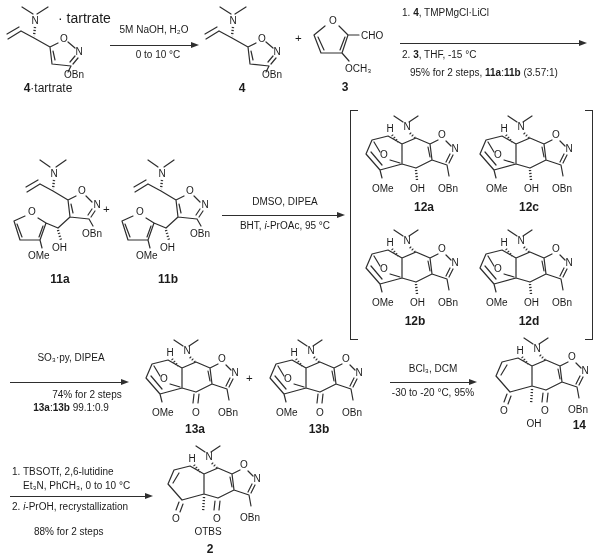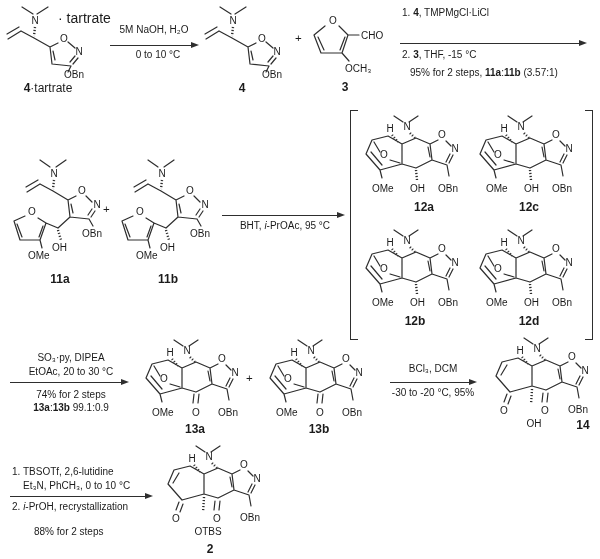--- a/index.html
+++ b/index.html
@@ -104,20 +104,21 @@
       <text x="76" y="38" text-anchor="middle">O</text>
       <text x="91" y="52" text-anchor="middle">N</text>
       <text x="76" y="81" text-anchor="start">OBn</text>
       <text x="46" y="95" text-anchor="start">OH</text>
       <text x="26" y="59" text-anchor="middle">O</text>
       <text x="22" y="103" text-anchor="start">OMe</text>
     </svg>
     <div class="clabel" style="left:8px;top:116px;width:92px">11b</div>
   </div>
 
+  <div class="cond ctr" style="left:225px;top:196px;width:120px">DMSO, DIPEA</div>
   <div class="aline" style="left:222px;top:214.6px;width:116px"></div>
   <div class="ah" style="left:337px;top:211.6px"></div>
   <div class="cond ctr" style="left:218px;top:220px;width:134px"><span>BHT, </span><span class="it">i</span><span>-PrOAc, 95 °C</span></div>
 
   <div class="brk brkL"></div>
   <div class="brk brkR"></div>
 
   <div class="cmpd" style="left:360px;top:112px">
     <svg width="116" height="86" viewBox="0 0 116 86">
       <path class="bond" d="M34,4 L43,10 M58,4 L49,10 M6,42 L12,28 M12,28 L28,24 M28,24 L42,32 M42,52 L20,58 M20,58 L6,42 M11,40 L22,53 M42,32 L56,26 M56,26 L70,32 M70,32 L72,48 M68,35 L70,45 M72,48 L56,56 M56,56 L42,52 M42,52 L42,32 M14,30 L20,40 M30,48 L40,51 M70,32 L78,28 M86,29 L91,34 M93,43 L89,51 M90,42 L86,50 M87,53 L72,48 M87,53 L89,64 M20,58 L22,66"></path>
@@ -176,24 +177,23 @@
       <text x="82" y="26" text-anchor="middle">O</text>
       <text x="95" y="40" text-anchor="middle">N</text>
       <text x="12" y="80" text-anchor="start">OMe</text>
       <text x="50" y="80" text-anchor="start">OH</text>
       <text x="78" y="80" text-anchor="start">OBn</text>
     </svg>
     <div class="clabel" style="left:0;top:88px;width:110px">12d</div>
   </div>
 
   <div class="cond ctr" style="left:6px;top:352px;width:130px">SO₃·py, DIPEA</div>
-  <div class="cond ctr" style="left:6px;top:366px;width:130px">EtOAc, 20 to 30 °C</div>
   <div class="aline" style="left:10px;top:381.6px;width:112px"></div>
   <div class="ah" style="left:121px;top:378.6px"></div>
-  <div class="cond ctr" style="left:6px;top:389px;width:130px">74% for 2 steps</div>
+  <div class="cond ctr" style="left:22px;top:389px;width:130px">74% for 2 steps</div>
   <div class="cond ctr" style="left:6px;top:402px;width:130px"><span class="b">13a</span><span>:</span><span class="b">13b</span><span> 99.1:0.9</span></div>
 
   <div class="cmpd" style="left:140px;top:336px">
     <svg width="116" height="86" viewBox="0 0 116 86">
       <path class="bond" d="M34,4 L43,10 M58,4 L49,10 M6,42 L12,28 M12,28 L28,24 M28,24 L42,32 M42,52 L20,58 M20,58 L6,42 M11,40 L22,53 M42,32 L56,26 M56,26 L70,32 M70,32 L72,48 M68,35 L70,45 M72,48 L56,56 M56,56 L42,52 M42,52 L42,32 M14,30 L20,40 M30,48 L40,51 M70,32 L78,28 M86,29 L91,34 M93,43 L89,51 M90,42 L86,50 M87,53 L72,48 M87,53 L89,64 M20,58 L22,66 M54,58 L53,67 M59,58 L58,67"></path>
       <path class="wdg" d="M50,21 L55,26 M32,23 L38,30"></path>
       <text x="47" y="18" text-anchor="middle">N</text>
       <text x="30" y="20" text-anchor="middle">H</text>
       <text x="24" y="46" text-anchor="middle">O</text>
       <text x="82" y="26" text-anchor="middle">O</text>
@@ -234,21 +234,21 @@
       <path class="wdg" d="M50,21 L55,26 M32,23 L38,30 M42,55 L41,70"></path>
       <text x="47" y="18" text-anchor="middle">N</text>
       <text x="30" y="20" text-anchor="middle">H</text>
       <text x="14" y="80" text-anchor="middle">O</text>
       <text x="55" y="80" text-anchor="middle">O</text>
       <text x="44" y="93" text-anchor="middle">OH</text>
       <text x="82" y="26" text-anchor="middle">O</text>
       <text x="95" y="40" text-anchor="middle">N</text>
       <text x="78" y="79" text-anchor="start">OBn</text>
     </svg>
-    <div class="clabel" style="left:76px;top:84px;width:34px;text-align:center">14</div>
+    <div class="clabel" style="left:62px;top:84px;width:34px;text-align:right">14</div>
   </div>
 
   <div class="cond" style="left:12px;top:466px">1. TBSOTf, 2,6-lutidine</div>
   <div class="cond" style="left:23px;top:480px">Et₃N, PhCH₃, 0 to 10 °C</div>
   <div class="aline" style="left:10px;top:496px;width:136px"></div>
   <div class="ah" style="left:145px;top:493px"></div>
   <div class="cond" style="left:12px;top:501px"><span>2. </span><span class="it">i</span><span>-PrOH, recrystallization</span></div>
   <div class="cond" style="left:34px;top:526px">88% for 2 steps</div>
 
   <div class="cmpd" style="left:162px;top:442px">

